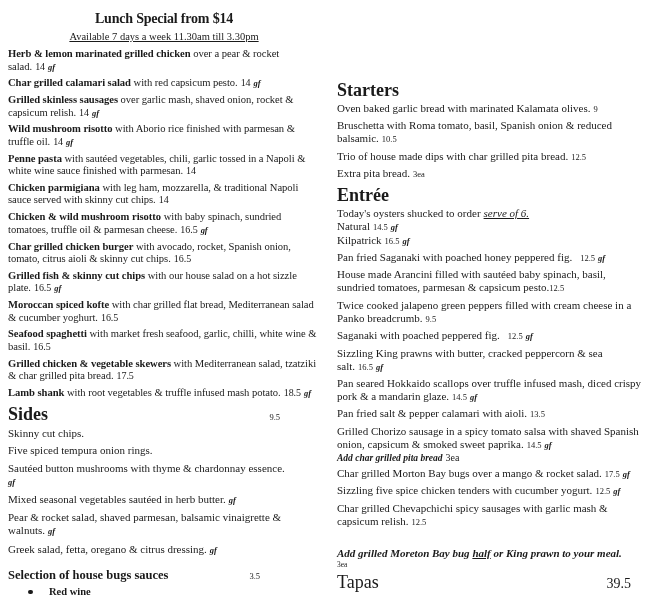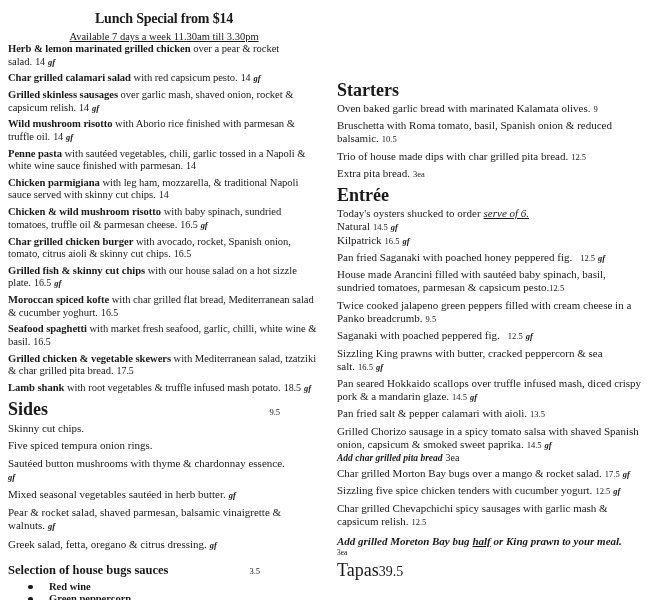--- a/index.html
+++ b/index.html
@@ -19,20 +19,21 @@
       font-weight: bold;
       margin-top: 7px;
       line-height: 24px;
       letter-spacing: -0.2px;
     }
     .subtitle {
       text-align: center;
       font-size: 10.5px;
       text-decoration: underline;
       line-height: 12px;
+      margin-bottom: 5px;
     }
     .item {
       font-size: 10.6px;
       line-height: 12.5px;
       margin-bottom: 4.3px;
       letter-spacing: -0.05px;
     }
     .item b { font-weight: bold; }
     .price { font-size: 10px; margin-left: 3px; }
     .gf { font-size: 8.5px; font-weight: bold; font-style: italic; margin-left: 3px; }
@@ -99,30 +100,30 @@
       line-height: 11px;
       margin-top: -3px;
       margin-bottom: 3px;
     }
     .addon .price { font-weight: normal; font-style: normal; }
     .addon-big {
       font-size: 11px;
       font-weight: bold;
       font-style: italic;
       line-height: 13px;
-      margin-top: 6px;
+      margin-top: 18px;
     }
     .addon-big u { text-decoration: underline; }
     .addon-big .price { display: block; font-weight: normal; font-style: normal; margin-left: 0; font-size: 7.5px; line-height: 10px; }
     .tapas-head {
       font-size: 18px;
       font-weight: normal;
       line-height: 20px;
       display: flex;
-      justify-content: flex-start;
+      justify-content: space-between;
       align-items: baseline;
       margin-top: 2px;
     }
     .tapas-head .sp { font-size: 14px; margin-right: 12px; }
   </style>
 </head>
 <body>
 
 <div class="col col-left">
   <div class="title">Lunch Special from $14</div>

